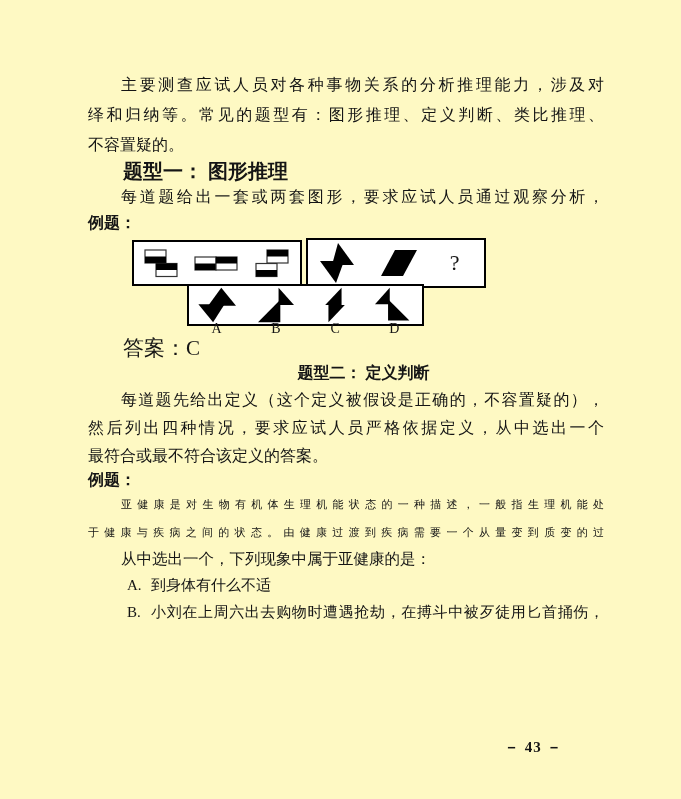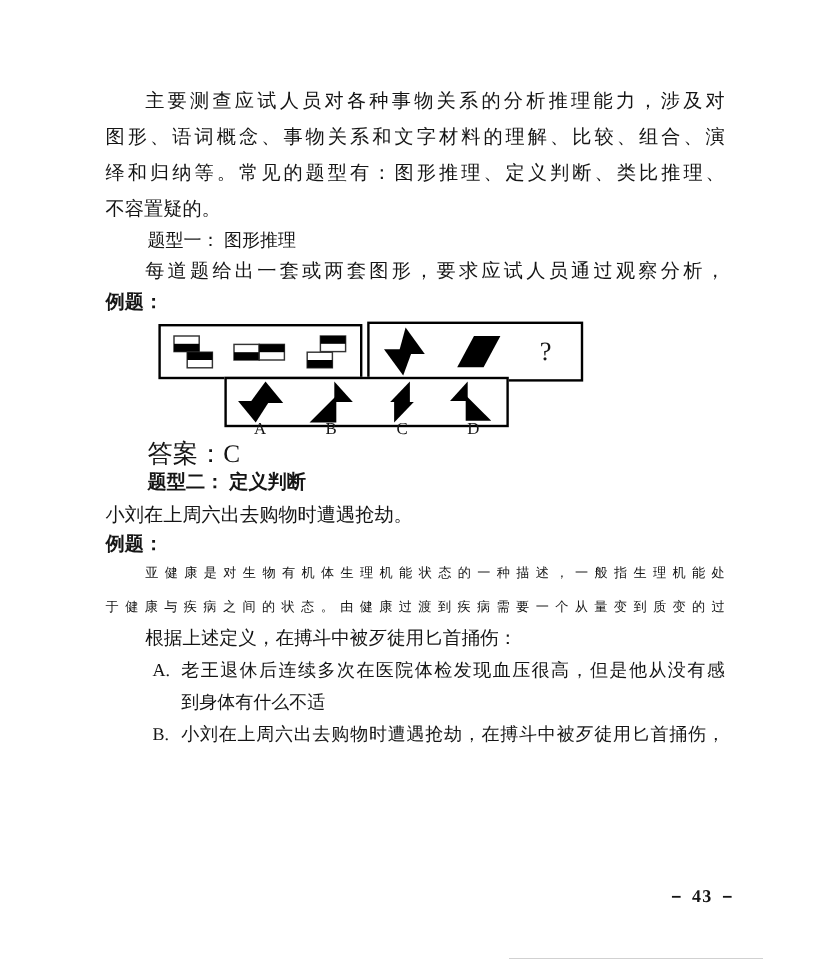--- a/index.html
+++ b/index.html
@@ -1,63 +1,62 @@
 <!DOCTYPE html>
 <html><head>
 <meta charset="utf-8">
 <style>
   html,body{margin:0;padding:0;background:#888;}
   .page{
     position:relative;
     width:681px;height:799px;
-    background:#ffffff;
+    background:#fef9c3;
     margin:0 auto;
     font-family:"Liberation Serif","DejaVu Serif",serif;
     color:#151515;
     overflow:hidden;
   }
   .content{position:absolute;left:88px;top:70px;width:516px;}
   .ln{font-size:16px;line-height:30px;}
   .jl{text-align:justify;text-align-last:justify;}
   .ll{text-align:left;}
   .ind{text-indent:33px;}
-  .h1{font-size:15px;line-height:22px;font-weight:normal;text-indent:35px;}
+  .h1{font-size:20px;line-height:22px;font-weight:bold;text-indent:35px;}
   .ex{font-size:16px;line-height:22px;font-weight:bold;}
   .ex2{font-size:16px;line-height:20px;font-weight:bold;}
   .ans{font-size:21px;line-height:24px;text-indent:35px;}
-  .h2{font-size:16px;line-height:26px;font-weight:bold;text-indent:35px;}
+  .h2{font-size:16px;line-height:26px;font-weight:bold;text-indent:35px;text-align:center;}
   .s2ln{font-size:16px;line-height:28px;}
   .defln{font-size:11px;line-height:28px;}
   .qln{font-size:15.5px;line-height:26px;text-indent:33px;}
   
   .figure{position:relative;height:98px;margin-top:4px;}
   .fbox{position:absolute;border:2px solid #000;background:#fff;
         display:flex;align-items:center;justify-content:space-around;}
   .box1{left:44px;top:2px;width:166px;height:42px;}
   .box2{left:218px;top:0px;width:176px;height:46px;}
   .box3{left:99px;top:46px;width:233px;height:38px;}
   .cell{flex:1;display:flex;align-items:center;justify-content:center;}
   .qmark{font-size:22px;font-weight:normal;line-height:1;}
   .labels{position:absolute;left:99px;top:84px;width:237px;display:flex;}
   .labels span{flex:1;text-align:center;font-size:14px;line-height:14px;}
   
   .optrow{display:flex;padding-left:39px;}
   .optlabel{width:24px;flex:none;font-size:15px;line-height:27px;}
   .opttext{flex:1;font-size:15px;line-height:27px;}
-  .footer{position:absolute;left:556px;top:738px;font-size:15px;font-weight:bold;letter-spacing:1px;}
+  .footer{position:absolute;left:504px;top:738px;font-size:15px;font-weight:bold;letter-spacing:1px;}
   svg{display:block;}
 </style>
 </head>
 <body>
 
 <div class="page">
   <div class="content">
 
     <div class="ln jl ind">主要测查应试人员对各种事物关系的分析推理能力，涉及对</div>
-    <div class="ln jl">图形、语词概念、事物关系和文字材料的理解、比较、组合、演</div>
     <div class="ln jl">绎和归纳等。常见的题型有：图形推理、定义判断、类比推理、</div>
     <div class="ln ll">不容置疑的。</div>
 
     <div class="h1">题型一： 图形推理</div>
     <div class="ln jl ind">每道题给出一套或两套图形，要求应试人员通过观察分析，</div>
     <div class="ex">例题：</div>
 
     <div class="figure">
 
       <div class="fbox box1">
@@ -133,31 +132,32 @@
         <span>A</span>
         <span>B</span>
         <span>C</span>
         <span>D</span>
       </div>
     </div>
 
     <div class="ans">答案：C</div>
 
     <div class="h2">题型二： 定义判断</div>
-    <div class="s2ln ll">小刘在上周六出去购物时遭遇抢劫。</div>
+    <div class="s2ln jl ind">每道题先给出定义（这个定义被假设是正确的，不容置疑的），</div>
+    <div class="s2ln jl">然后列出四种情况，要求应试人员严格依据定义，从中选出一个</div>
+    <div class="s2ln ll">最符合或最不符合该定义的答案。</div>
     <div class="ex2">例题：</div>
 
     <div class="defln jl ind">亚健康是对生物有机体生理机能状态的一种描述，一般指生理机能处</div>
     <div class="defln jl">于健康与疾病之间的状态。由健康过渡到疾病需要一个从量变到质变的过</div>
-    <div class="qln">根据上述定义，在搏斗中被歹徒用匕首捅伤：</div>
+    <div class="qln">从中选出一个，下列现象中属于亚健康的是：</div>
 
     <div class="optrow">
       <span class="optlabel">A.</span>
       <span class="opttext">
-        <span class="jl" style="display:block;">老王退休后连续多次在医院体检发现血压很高，但是他从没有感</span>
         <span class="ll" style="display:block;">到身体有什么不适</span>
       </span>
     </div>
     <div class="optrow">
       <span class="optlabel">B.</span>
       <span class="opttext">
         <span class="jl" style="display:block;">小刘在上周六出去购物时遭遇抢劫，在搏斗中被歹徒用匕首捅伤，</span>
       </span>
     </div>
 

